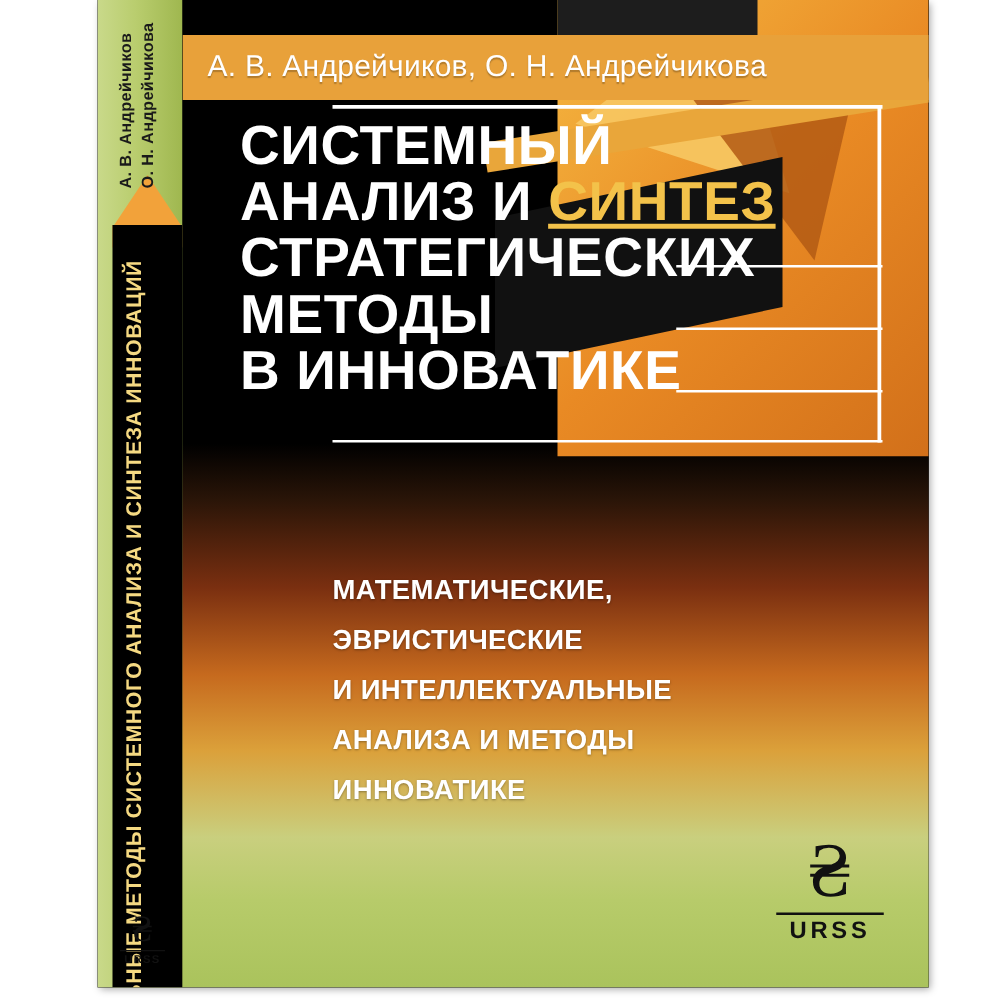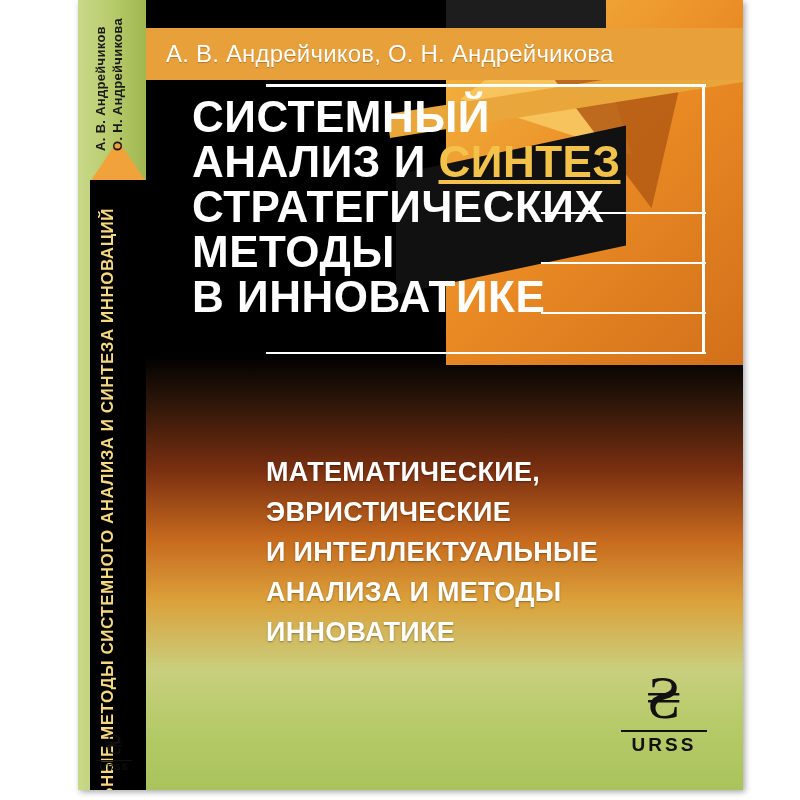--- a/index.html
+++ b/index.html
@@ -217,21 +217,21 @@
   .tline .yellow { color: #f3c24a; text-decoration: underline; }
 
   
   #subtitle-block {
     position: absolute;
     left: 120px;
     top: 452px;
     width: 470px;
   }
   .sline {
-    font-size: 27px;
+    font-size: 22px;
     font-weight: bold;
     line-height: 40px;
     color: #ffffff;
     letter-spacing: 0.3px;
     white-space: nowrap;
     text-shadow: 0 1px 2px rgba(0,0,0,0.35);
   }
 
   
   #pub-logo {

